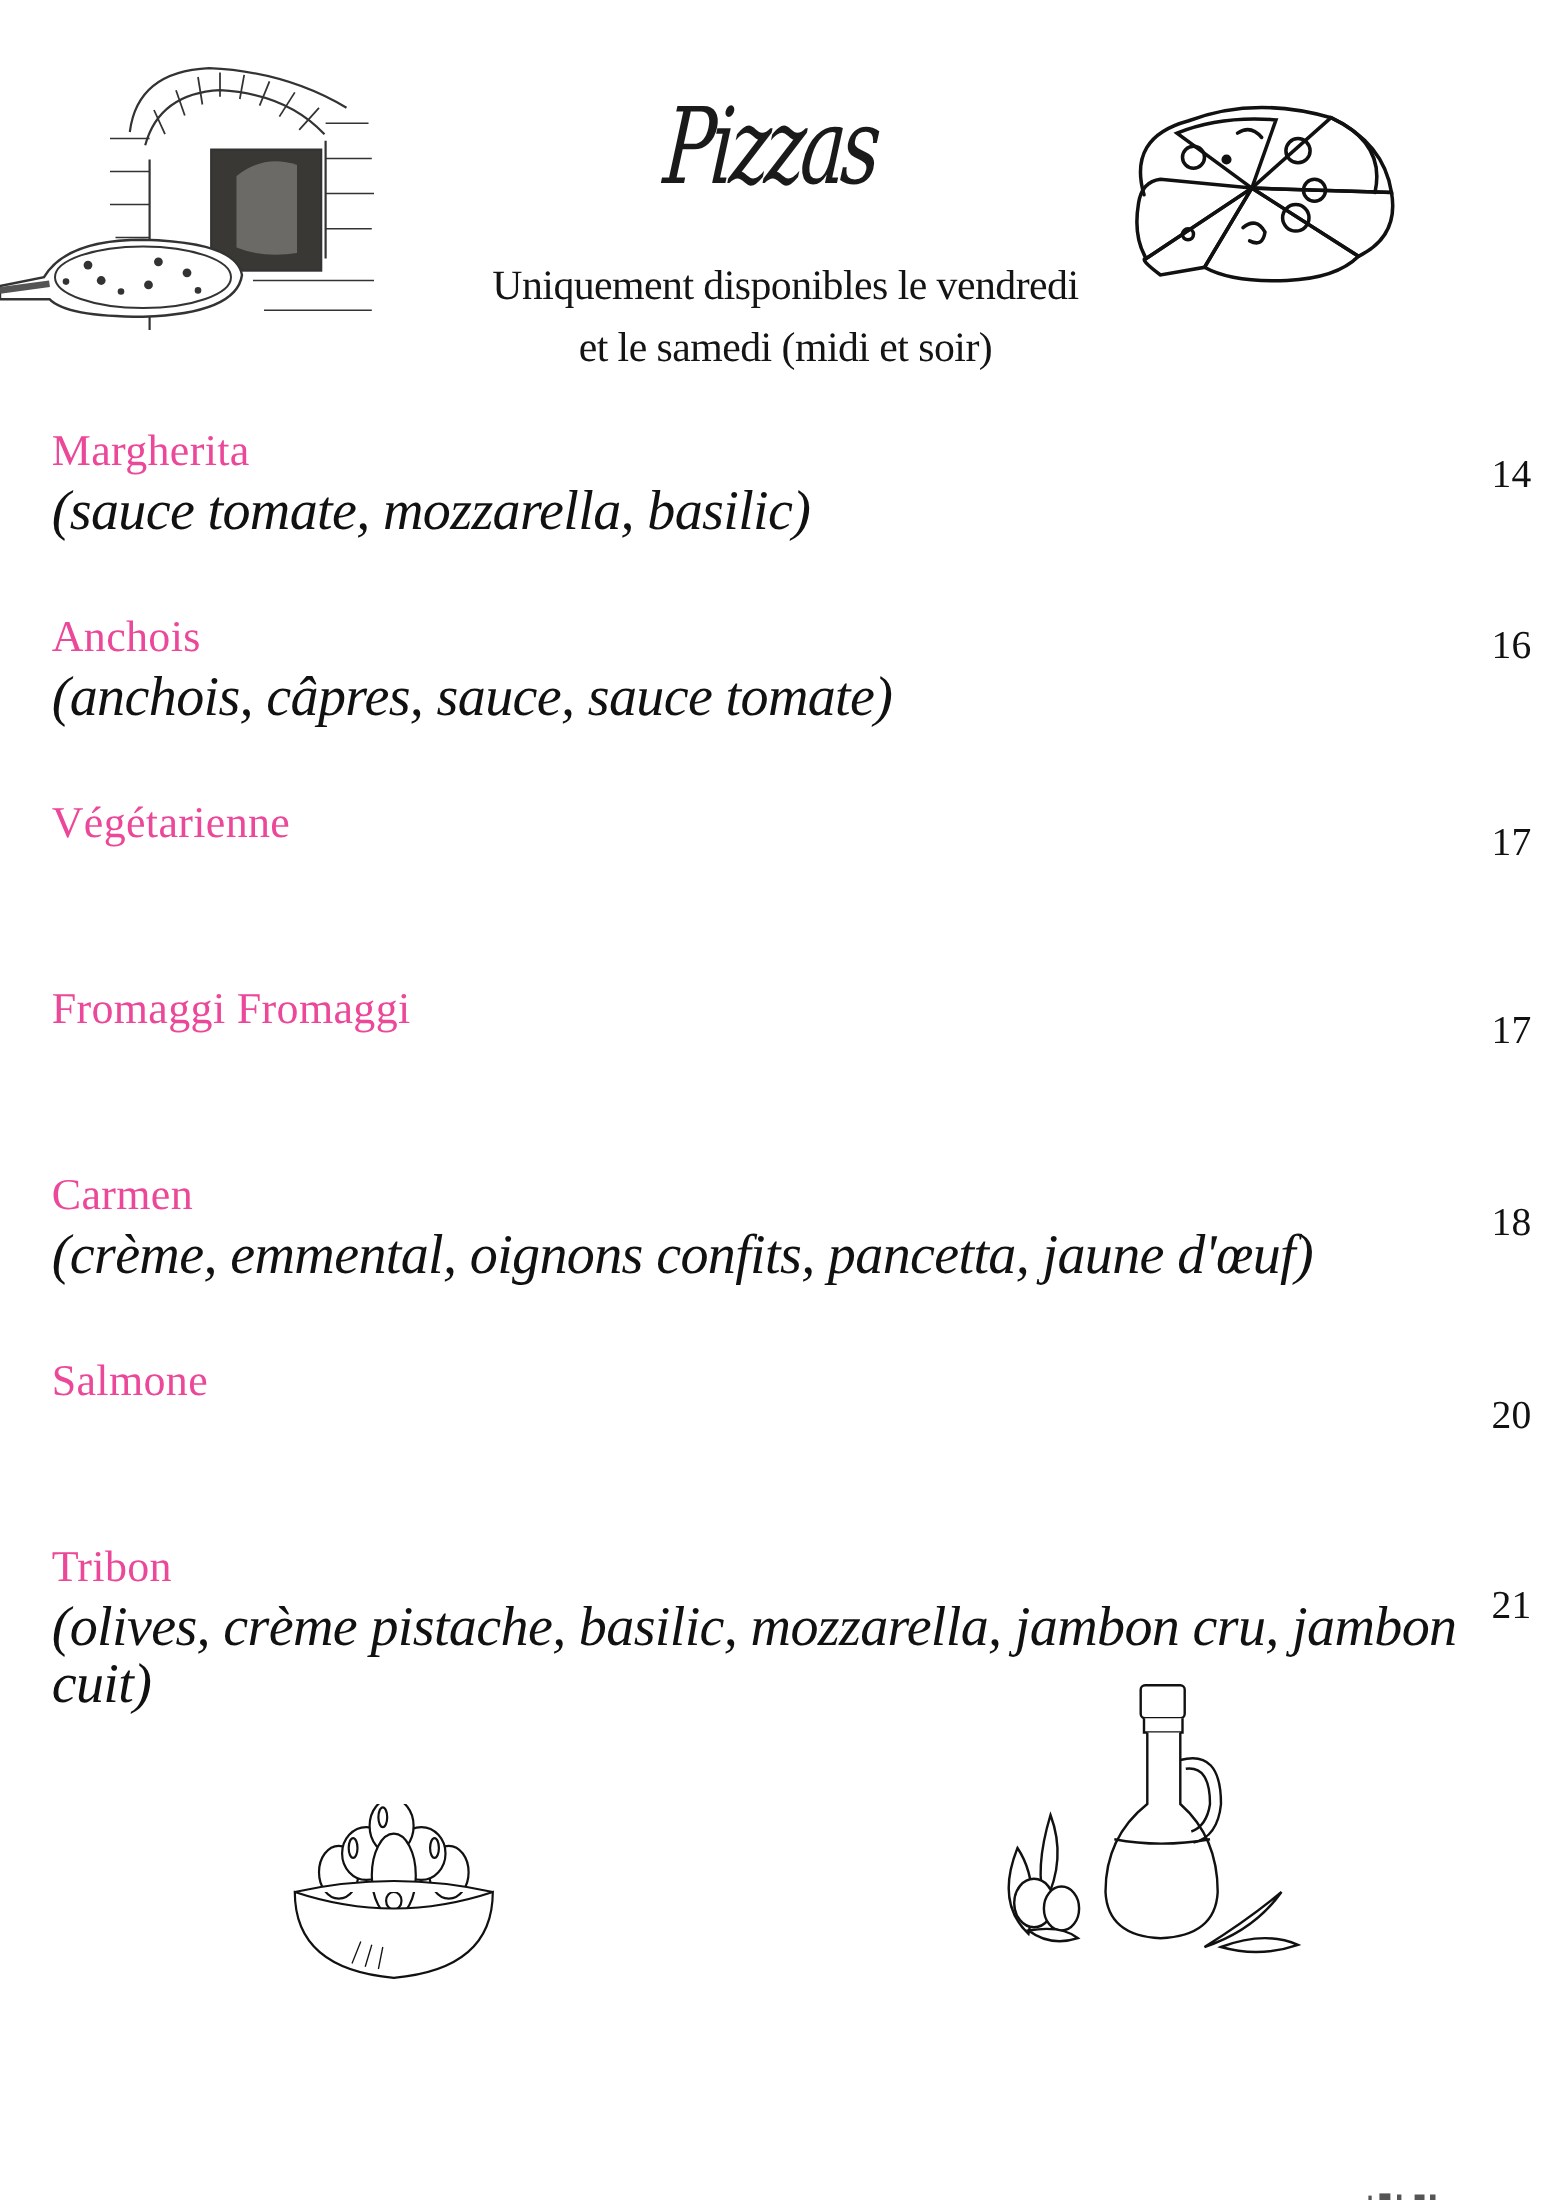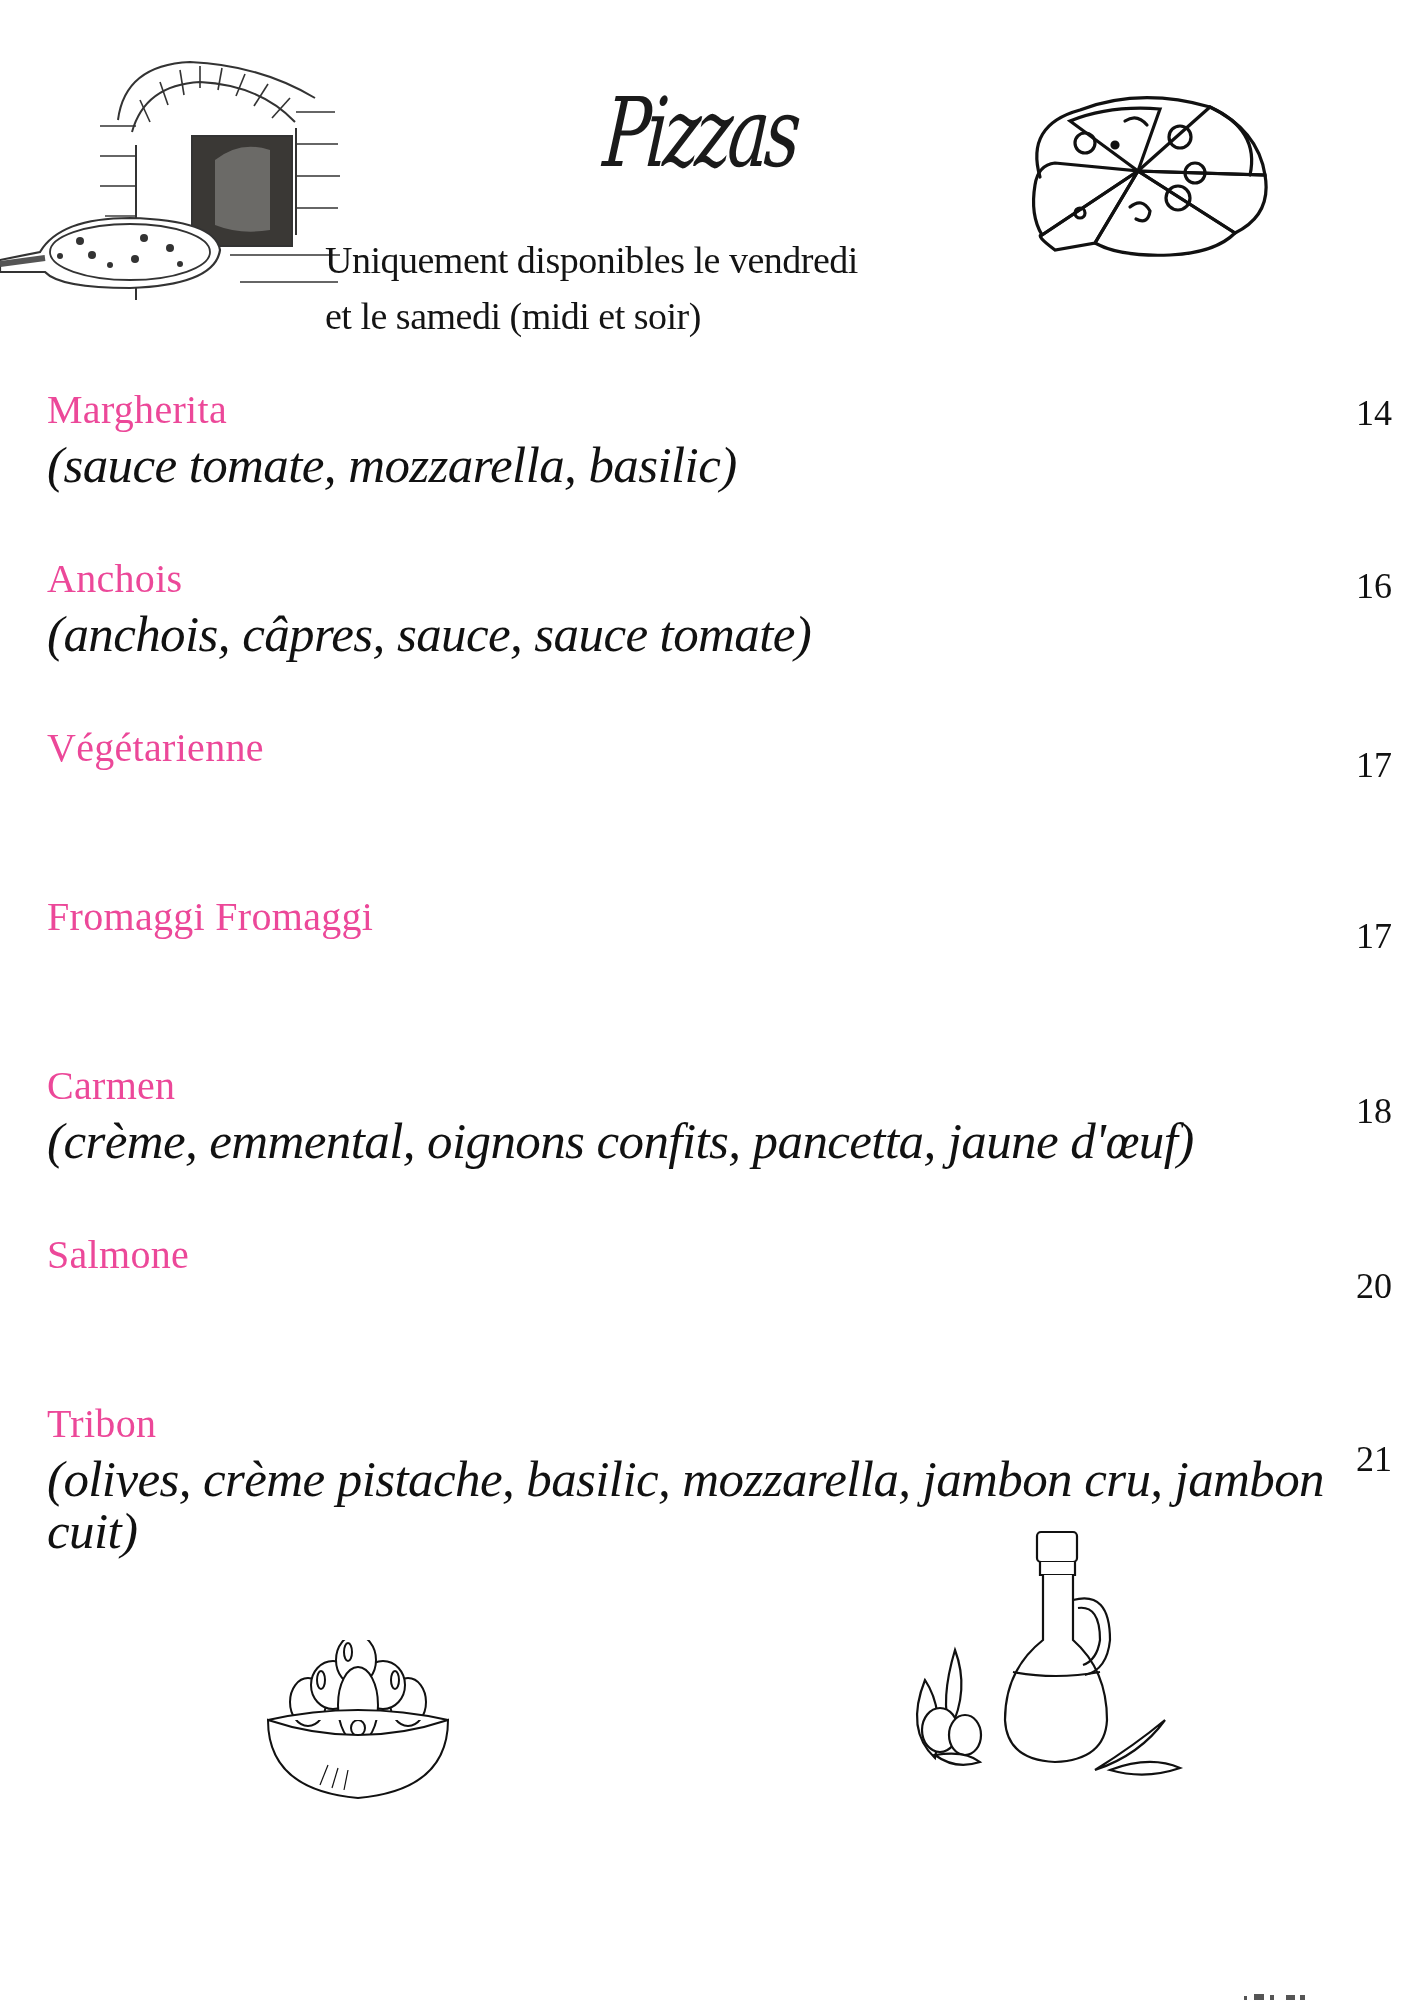--- a/index.html
+++ b/index.html
@@ -10,22 +10,22 @@
     .pizza-top { position: absolute; left: 1010px; top: 85px; width: 285px; height: 175px; }
 
     .title {
       position: absolute; left: 560px; top: 78px; width: 280px; height: 120px;
       font-family: "DejaVu Serif", serif; font-style: italic; font-weight: 300;
       font-size: 96px; line-height: 110px; letter-spacing: -6px;
       color: #1a1a1a; text-align: center;
       transform: scaleX(0.72) skewX(-6deg);
     }
     .subtitle {
-      position: absolute; left: 325px; top: 232px; width: 740px;
-      text-align: left; font-family: "Liberation Serif", serif;
+      position: absolute; left: 344px; top: 232px; width: 740px;
+      text-align: center; font-family: "Liberation Serif", serif;
       font-size: 38px; line-height: 56px; color: #141414; letter-spacing: -0.5px;
     }
 
     .menu { position: absolute; left: 47px; top: 385px; width: 1345px; }
     .item { position: relative; height: 169px; }
     .item-name {
       font-family: "Liberation Serif", serif; font-size: 40px; line-height: 50px;
       color: #ec4899; letter-spacing: 0.3px;
     }
     .item-desc {
@@ -111,21 +111,21 @@
   <path d="M115 36 q12 -8 22 4"></path>
     <circle cx="70" cy="128" r="5"></circle>
     <circle cx="105" cy="60" r="3" fill="#111"></circle>
 </svg>
 
 <div class="menu">
 
   <div class="item">
     <div class="item-name">Margherita</div>
     <div class="item-desc">(sauce tomate, mozzarella, basilic)</div>
-    <div class="item-price" style="top:8px">14</div>
+    <div class="item-price" style="top:26px">14</div>
   </div>
 
   <div class="item">
     <div class="item-name">Anchois</div>
     <div class="item-desc">(anchois, câpres, sauce, sauce tomate)</div>
     <div class="item-price" style="top:12px">16</div>
   </div>
 
   <div class="item">
     <div class="item-name">Végétarienne</div>

